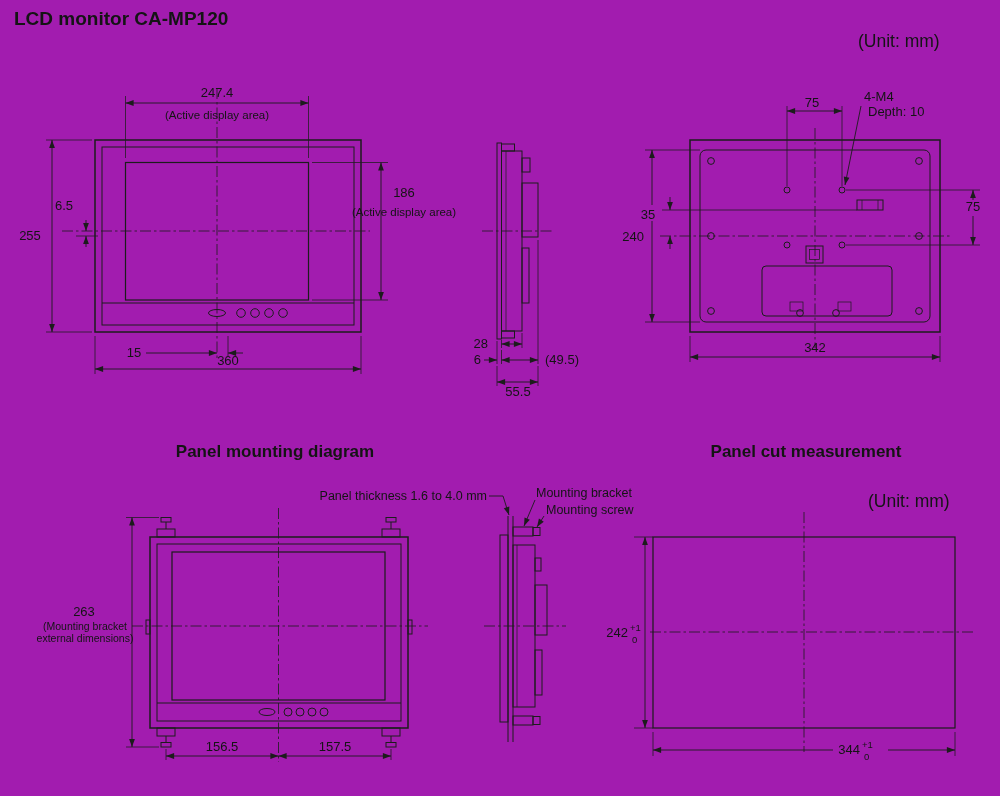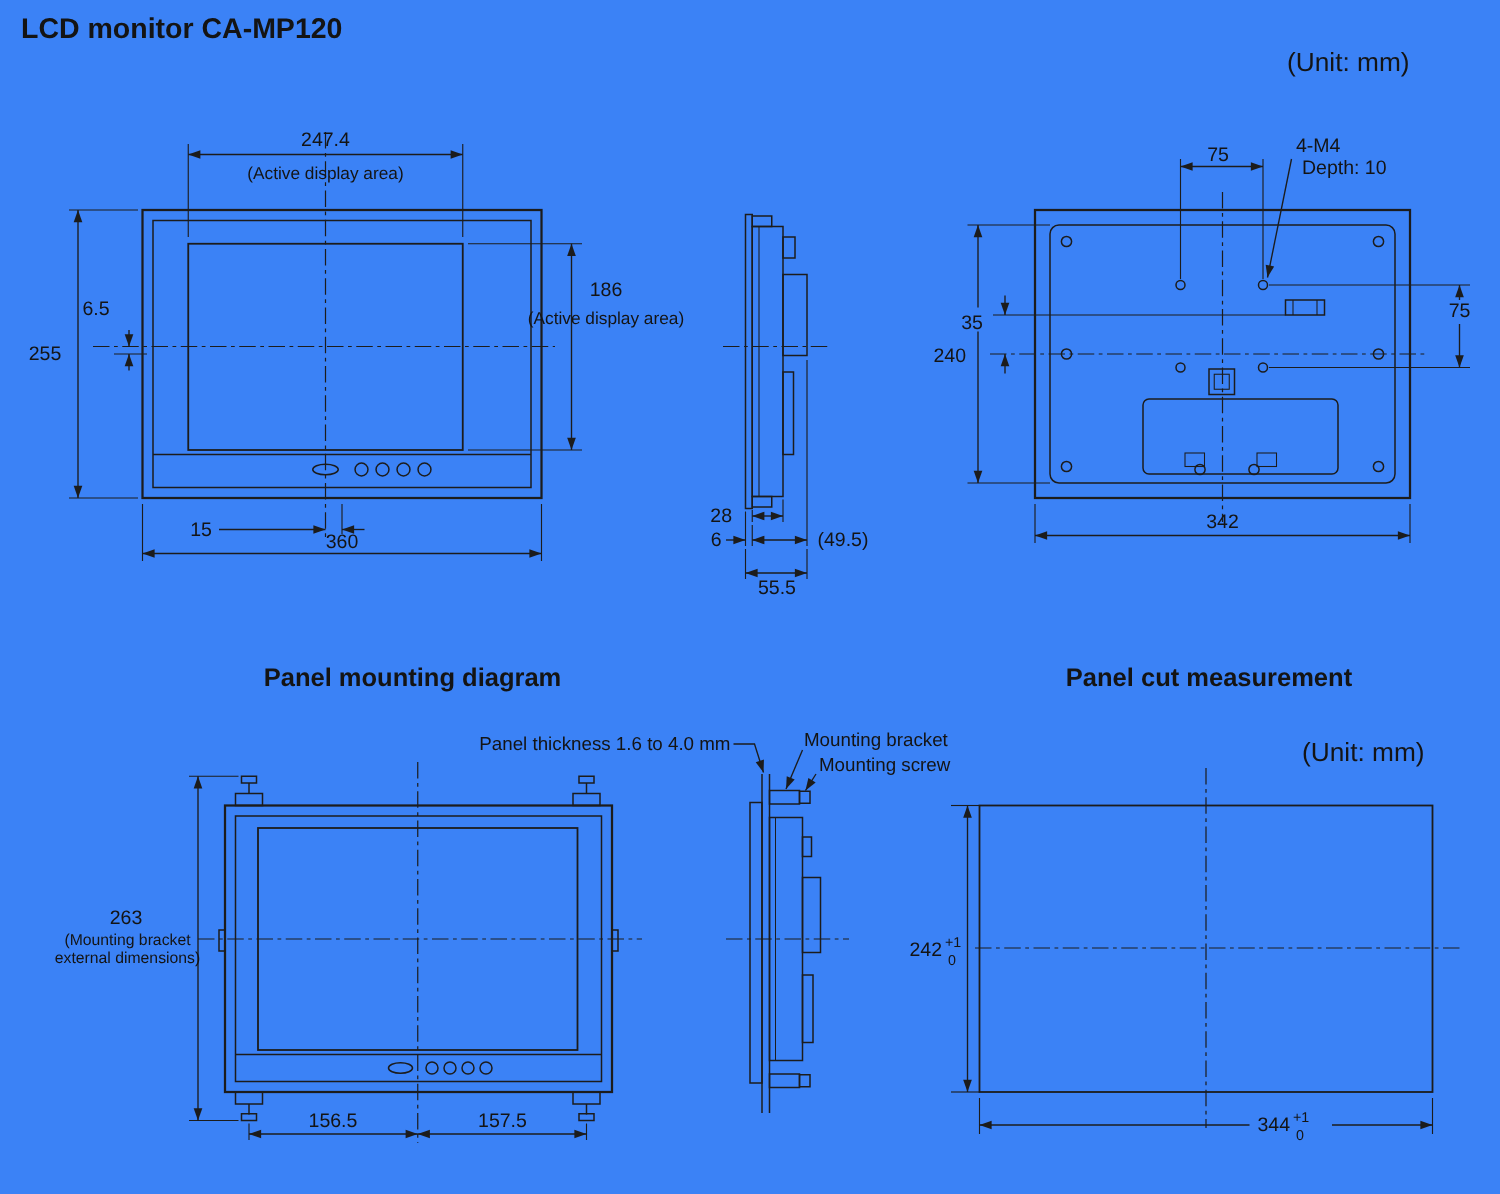--- a/index.html
+++ b/index.html
@@ -1,16 +1,16 @@
 <!DOCTYPE html>
 <html><head>
 <meta charset="utf-8">
 <style>
   html,body{margin:0;padding:0;background:#fff}
-  #stage{position:relative;width:1000px;height:796px;background:#3b82f6}
+  #stage{position:relative;width:1000px;height:796px;background:#a21caf}
   svg{display:block}
   text{fill:#141414;font-family:"Liberation Sans",sans-serif}
   .title{font-size:19px;font-weight:bold}
   .heading{font-size:17px;font-weight:bold}
   .unit{font-size:17.5px}
   .t13{font-size:13px}
   .t12{font-size:11.5px}
   .t10{font-size:10.5px}
   .t9{font-size:9.5px}
   .t125{font-size:12.5px}

